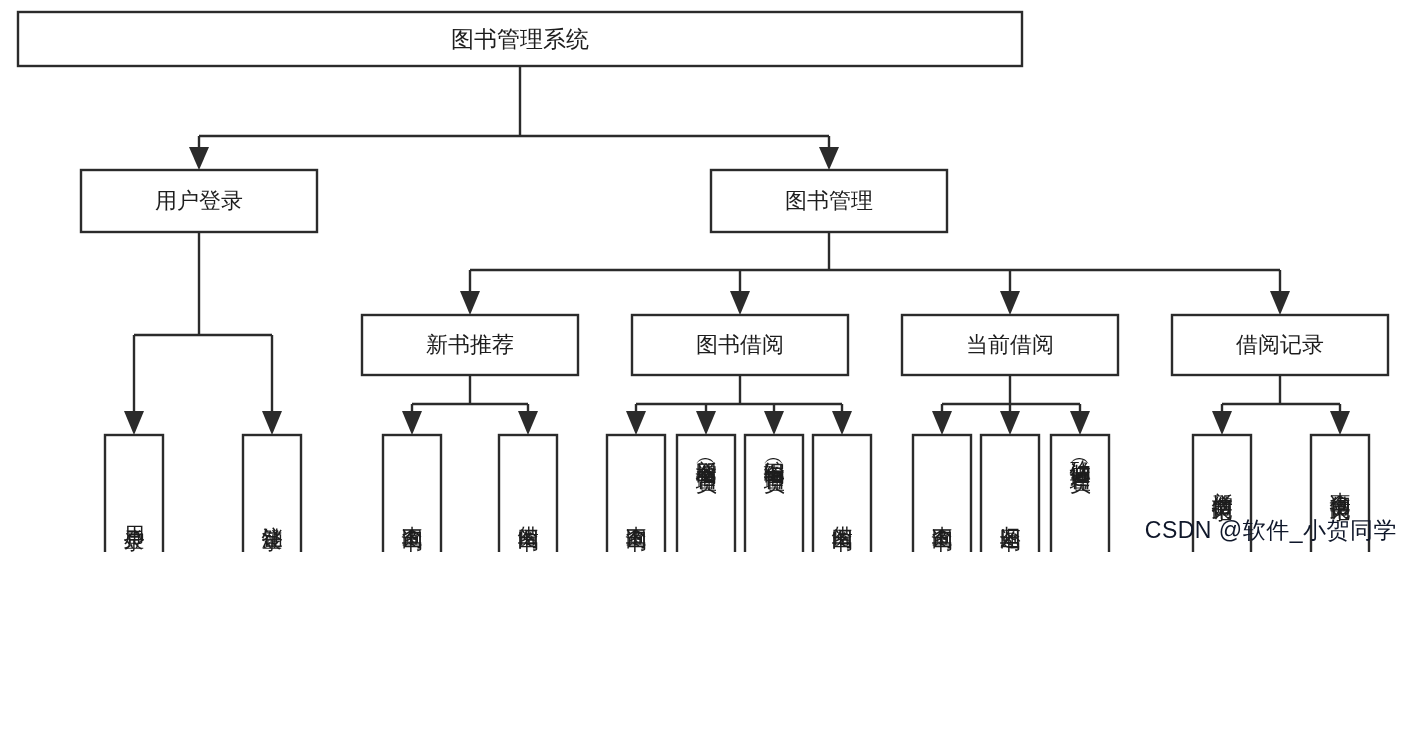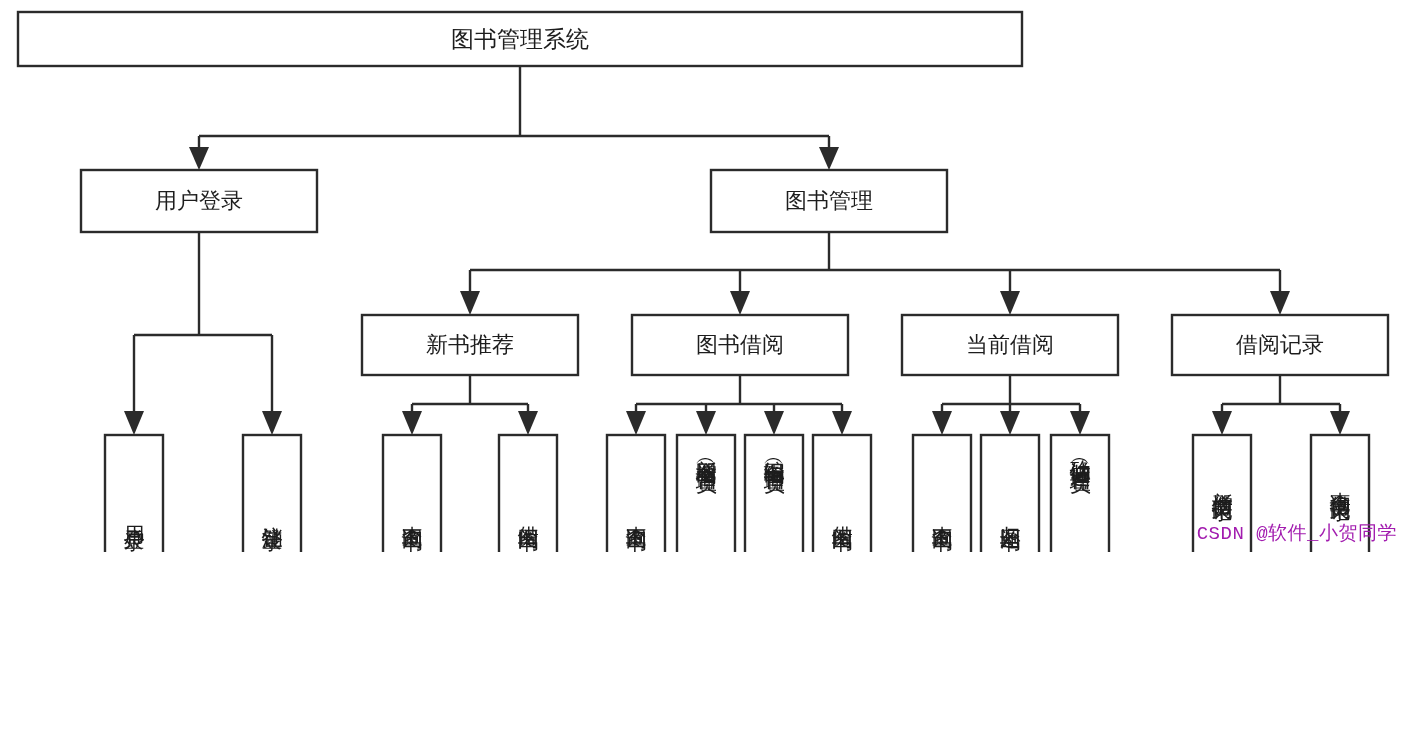--- a/index.html
+++ b/index.html
@@ -65,23 +65,23 @@
     color: #1d1d1d;
     writing-mode: vertical-rl;
     text-orientation: upright;
     letter-spacing: 2px;
     white-space: nowrap;
   }
   .watermark {
     position: absolute;
     right: 8px;
     bottom: 6px;
-    font-family: Liberation Mono, monospace;
-    font-size: 19px;
-    color: #a21caf;
+    font-family: Liberation Sans, sans-serif;
+    font-size: 23px;
+    color: #0f172a;
     letter-spacing: 0.5px;
     user-select: none;
     white-space: nowrap;
   }
 </style>
 </head>
 <body>
 
 <div id="diagram-root">
 

